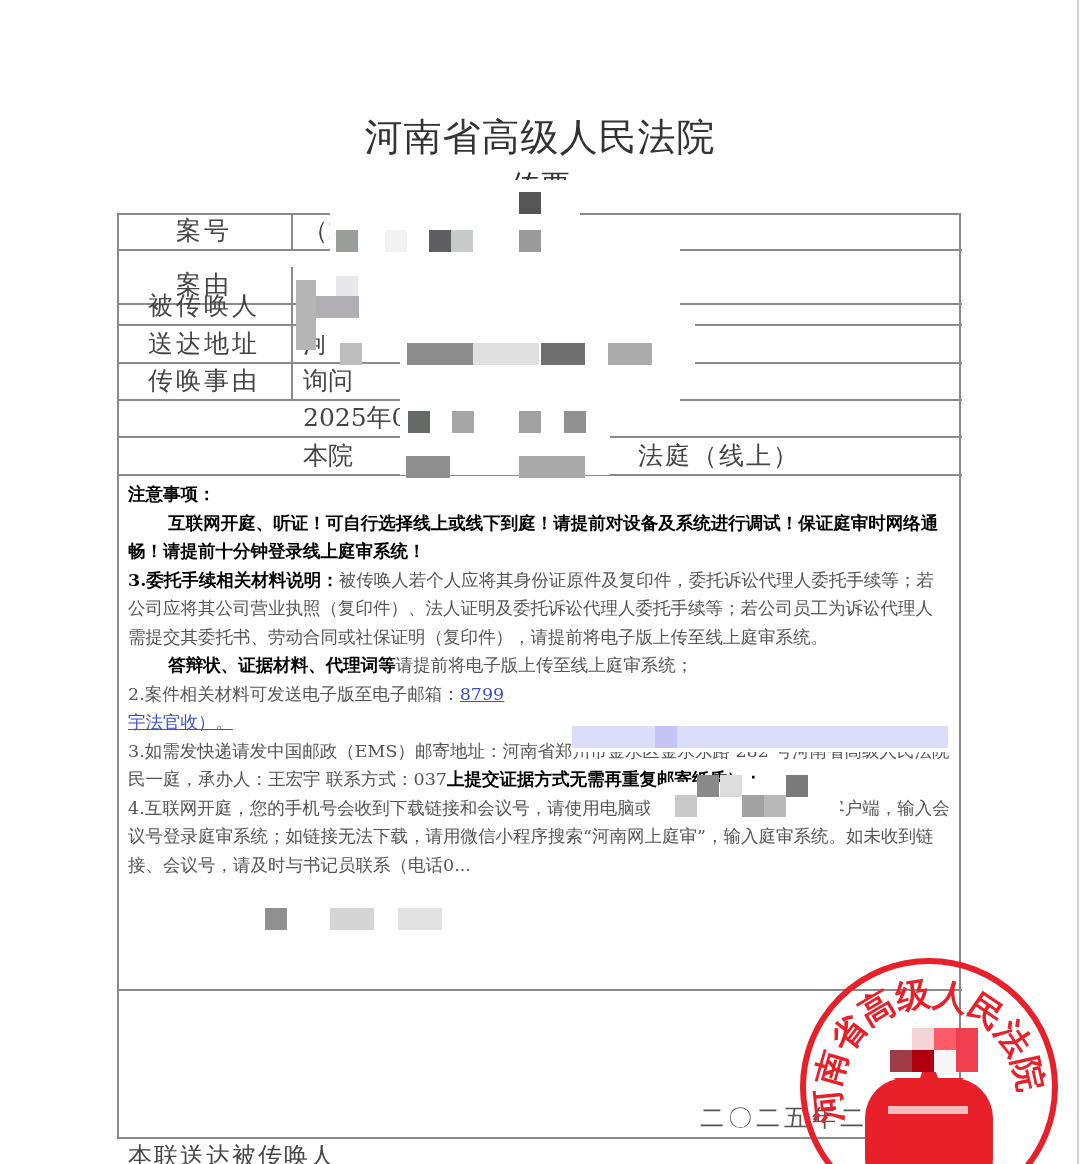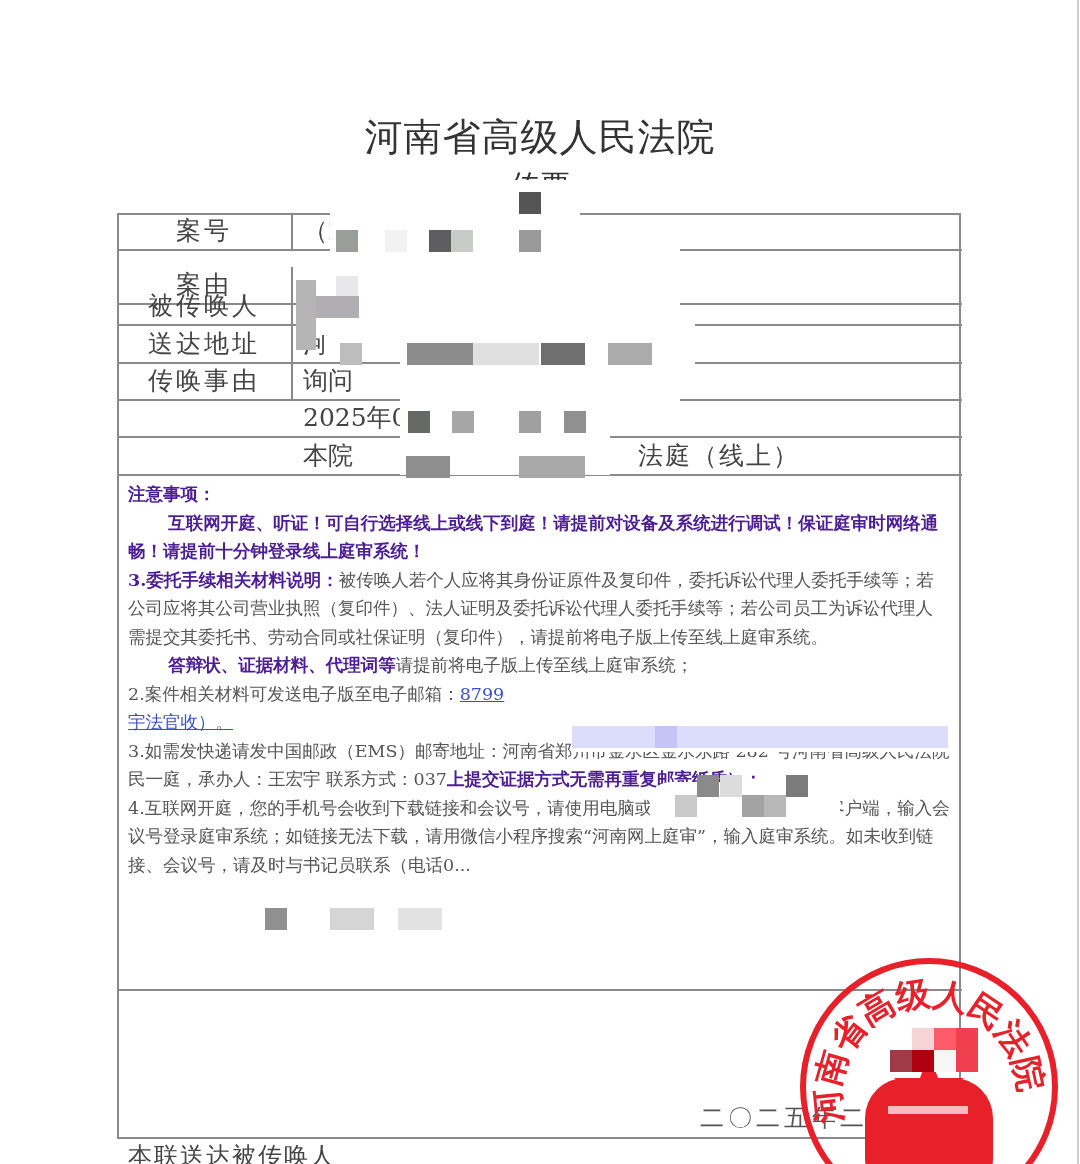--- a/index.html
+++ b/index.html
@@ -9,21 +9,21 @@
   .title{position:absolute;left:0;width:1080px;top:112px;text-align:center;font-size:38px;color:#333;letter-spacing:1px;}
   .subtitle{position:absolute;left:0;width:1080px;top:166px;text-align:center;font-size:30px;color:#333;height:44px;overflow:hidden;}
   .frame{position:absolute;left:117px;top:213px;width:844px;height:925px;border:2px solid #8a8a8a;border-bottom:none;box-sizing:border-box;}
   .row{position:absolute;left:117px;width:845px;height:37.6px;border-bottom:2px solid #8a8a8a;box-sizing:border-box;}
   .row .lbl{position:absolute;left:0;top:0;width:176px;height:100%;border-right:2px solid #8a8a8a;box-sizing:border-box;
             text-align:center;font-size:25px;line-height:36px;letter-spacing:3px;color:#444;}
   .row .val{position:absolute;left:186px;top:0;font-size:25px;line-height:36px;color:#444;white-space:nowrap;}
   .hline{position:absolute;height:2px;background:#8a8a8a;}
   .notes{position:absolute;left:128px;top:480px;width:822px;font-size:17.5px;line-height:28.5px;color:#555;}
   .notes p{margin:0;}
-  .b{font-weight:bold;color:#4c1d95;}
+  .b{font-weight:bold;color:#000000;}
   .indent{text-indent:2.3em;}
   .link{color:#3a4fd0;text-decoration:underline;}
   .redact{position:absolute;}
   .px{position:absolute;width:22px;height:22px;}
   .white{position:absolute;background:#fff;}
   .date{position:absolute;left:700px;top:1102px;font-size:24px;color:#555;letter-spacing:4px;font-family:"DejaVu Sans",sans-serif;}
   .footer{position:absolute;left:128px;top:1140px;font-size:24px;color:#444;letter-spacing:2px;}
   .stamp{position:absolute;left:800px;top:958px;width:258px;height:258px;border-radius:50%;border:6px solid #e8202a;box-sizing:border-box;}
   .stamp svg{position:absolute;left:-6px;top:-6px;}
 </style>

